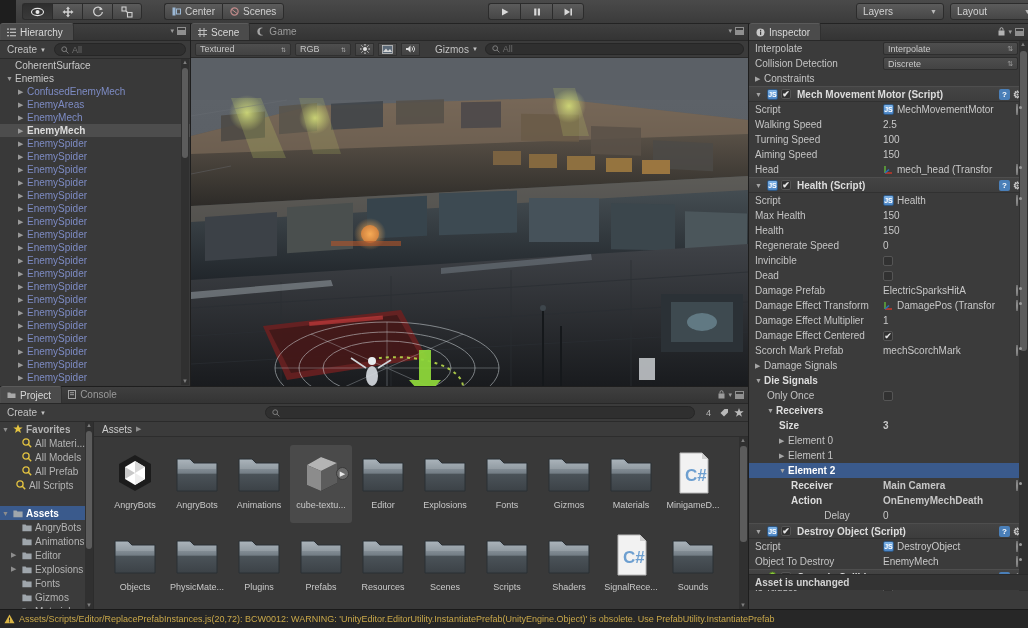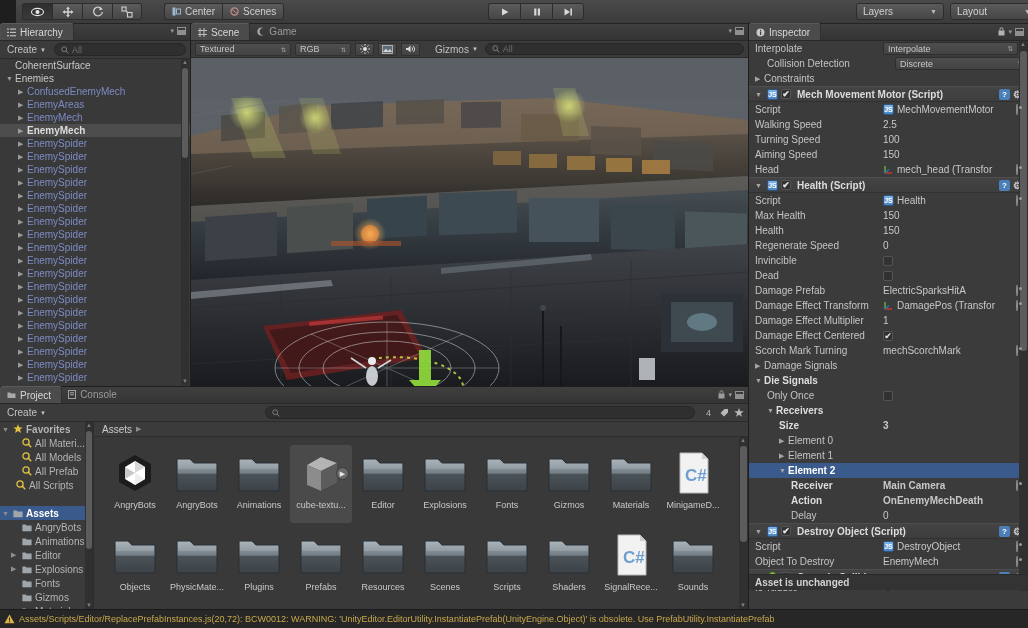--- a/index.html
+++ b/index.html
@@ -1212,21 +1212,21 @@
       </div>
     <div class="irow" style="padding-left: 6px;">
           <span class="k" style="width:128px">Interpolate</span>
           <div class="v">
             <span class="dd-field">
               <span>Interpolate</span>
               <span class="ar">⇅</span>
             </span>
           </div>
         </div>
-        <div class="irow" style="padding-left: 18px;">
+        <div class="irow" style="padding-left: 6px;">
           <span class="k" style="width:128px">Collision Detection</span>
           <div class="v">
             <span class="dd-field">
               <span>Discrete</span>
               <span class="ar">⇅</span>
             </span>
           </div>
         </div>
         <div class="irow" style="padding-left: 6px;">
           <span class="foldtri">▶</span>
@@ -1353,21 +1353,21 @@
             <span>1</span>
           </div>
         </div>
         <div class="irow" style="padding-left: 6px;">
           <span class="k" style="width:128px">Damage Effect Centered</span>
           <div class="v">
             <span class="chk">✔</span>
           </div>
         </div>
         <div class="irow" style="padding-left: 6px;">
-          <span class="k" style="width:128px">Scorch Mark Turning</span>
+          <span class="k" style="width:128px">Scorch Mark Prefab</span>
           <div class="v">
             <span>mechScorchMark</span>
             <span style="margin-left:auto;margin-right:10px"><span class="radio-o"></span></span>
           </div>
         </div>
         <div class="irow" style="padding-left: 6px;">
           <span class="foldtri">▶</span>
           <span class="k">Damage Signals</span>
         </div>
         <div class="irow" style="padding-left: 6px;">
@@ -1408,21 +1408,21 @@
             <span>Main Camera</span>
             <span style="margin-left:auto;margin-right:10px"><span class="radio-o"></span></span>
           </div>
         </div>
         <div class="irow" style="padding-left: 42px;">
           <span class="k bold" style="width:92px">Action</span>
           <div class="v bold">
             <span>OnEnemyMechDeath</span>
           </div>
         </div>
-        <div class="irow" style="padding-left: 42px;">
+        <div class="irow" style="padding-left: 42px; text-align: center;">
           <span class="k" style="width:92px">Delay</span>
           <div class="v">
             <span>0</span>
           </div>
         </div>
         <div class="irow header">
           <span class="foldtri">▼</span>
           <span class="js-icon">JS</span>
           <span class="chk">✔</span>
           <span style="margin-left:3px">Destroy Object (Script)</span>

